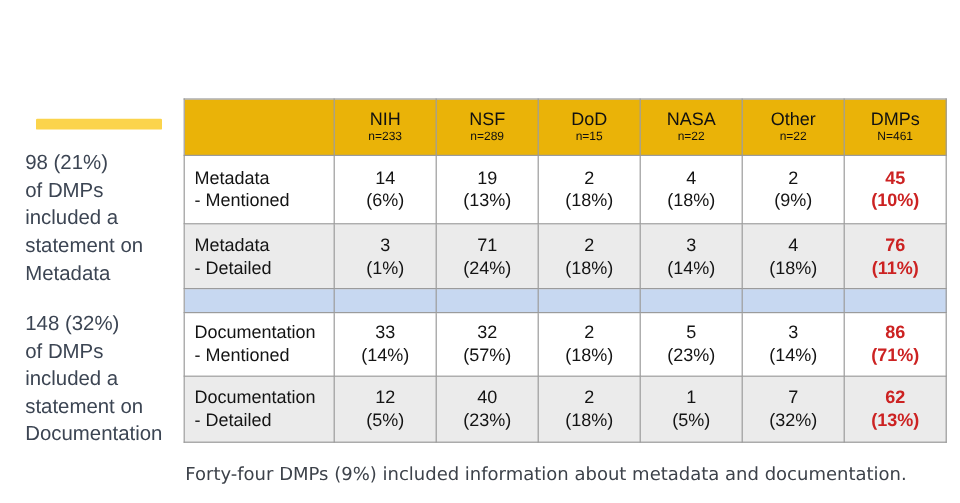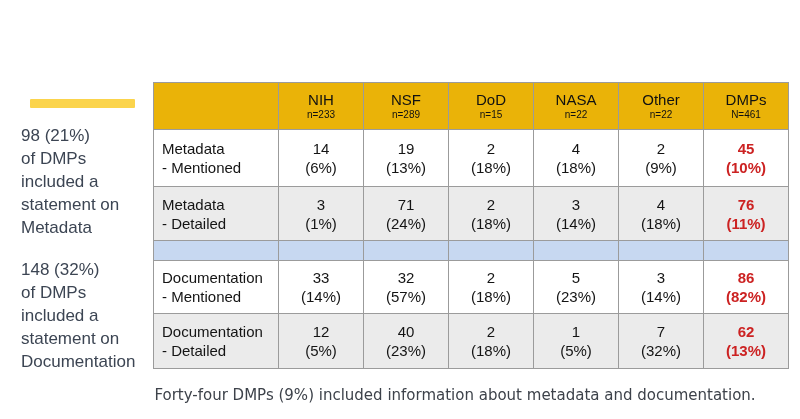--- a/index.html
+++ b/index.html
@@ -243,21 +243,21 @@
         <td>
           <div>5</div>
           <div>(23%)</div>
         </td>
         <td>
           <div>3</div>
           <div>(14%)</div>
         </td>
         <td class="total">
           <div>86</div>
-          <div>(82%)</div>
+          <div>(71%)</div>
         </td>
       </tr>
       <tr class="row-d gray">
         <td class="row-label">
           <div>Documentation</div>
           <div>- Detailed</div>
         </td>
         <td>
           <div>12</div>
           <div>(5%)</div>

